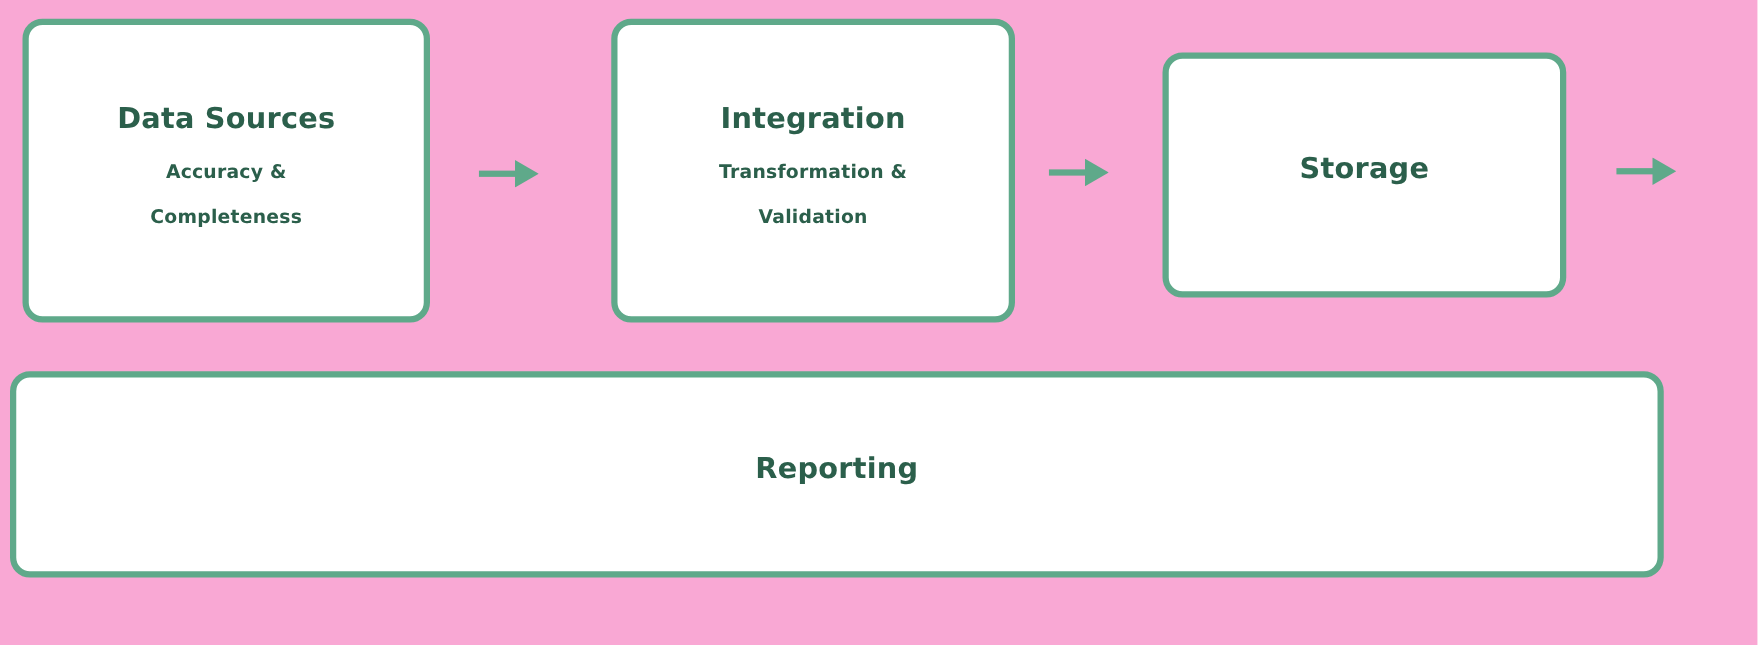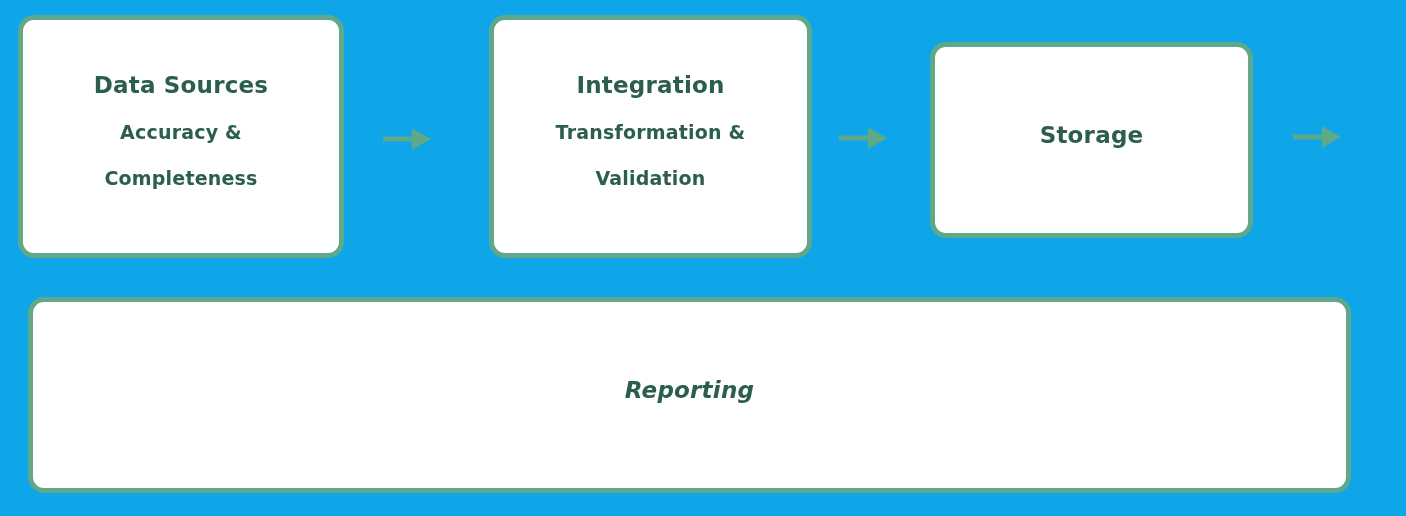--- a/index.html
+++ b/index.html
@@ -4,21 +4,21 @@
 <style>
   html, body {
     margin: 0;
     padding: 0;
     background: #ffffff;
   }
   .canvas {
     position: relative;
     width: 1406px;
     height: 516px;
-    background: #0ea5e9;
+    background: #f9a8d4;
     font-family: "DejaVu Sans", "Liberation Sans", sans-serif;
     color: var(--text, #2b5f4b);
     overflow: hidden;
   }
   .node {
     position: absolute;
     box-sizing: border-box;
     background: #ffffff;
     border: 5px solid var(--accent, #5fa98a);
     border-radius: 16px;
@@ -30,40 +30,40 @@
   }
   .node-title {
     font-size: 23px;
     font-weight: bold;
     line-height: 1.3;
     margin-bottom: 8px;
     color: var(--text, #2b5f4b);
     letter-spacing: 0.2px;
   }
   .node-subtitle {
-    font-size: 19px;
+    font-size: 15px;
     font-weight: bold;
     line-height: 2.45;
     white-space: pre-line;
     color: var(--text, #2b5f4b);
     letter-spacing: 0.2px;
   }
   .arrow {
     position: absolute;
     width: 48px;
     height: 22px;
     color: var(--accent, #5fa98a);
   }
   .arrow svg { display: block; width: 100%; height: 100%; }
 
   
   .node-data-sources { left: 18px;  top: 15px;  width: 326px; height: 243px; }
   .node-integration  { left: 489px; top: 15px;  width: 323px; height: 243px; }
   .node-storage      { left: 930px; top: 42px;  width: 323px; height: 196px; }
-  .node-reporting    { left: 28px;  top: 297px; width: 1323px; height: 196px; font-style: italic; }
+  .node-reporting    { left: 8px;  top: 297px; width: 1323px; height: 165px; }
 
   .arrow-1 { left: 383px;  top: 128px; }
   .arrow-2 { left: 839px;  top: 127px; }
   .arrow-3 { left: 1293px; top: 126px; }
 </style>
 </head>
 <body>
 
 <div class="canvas">
 

